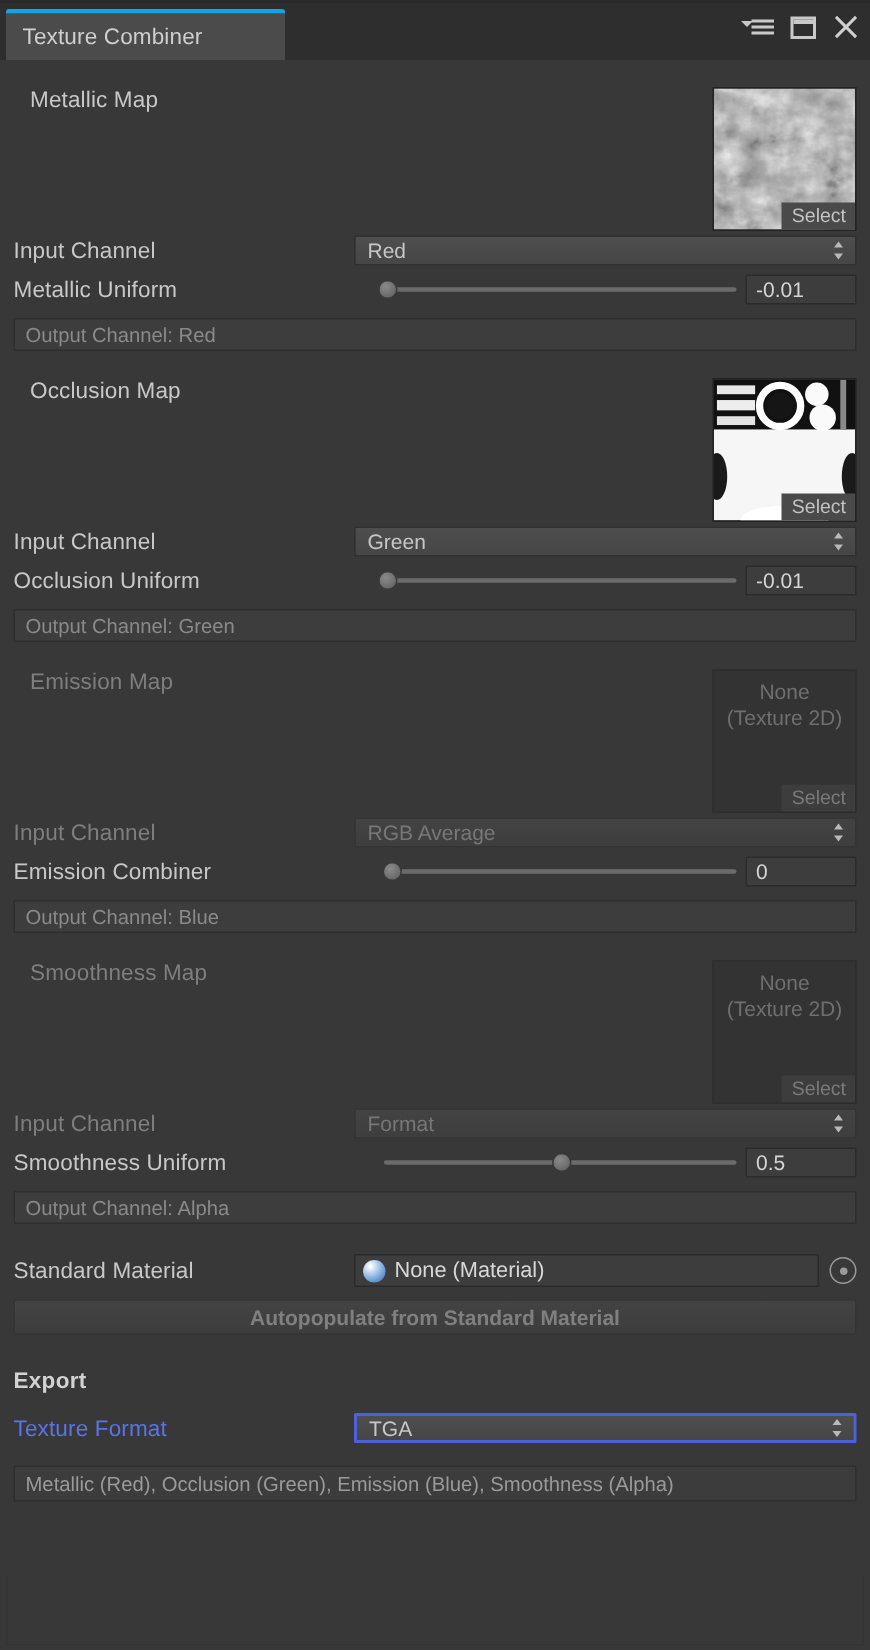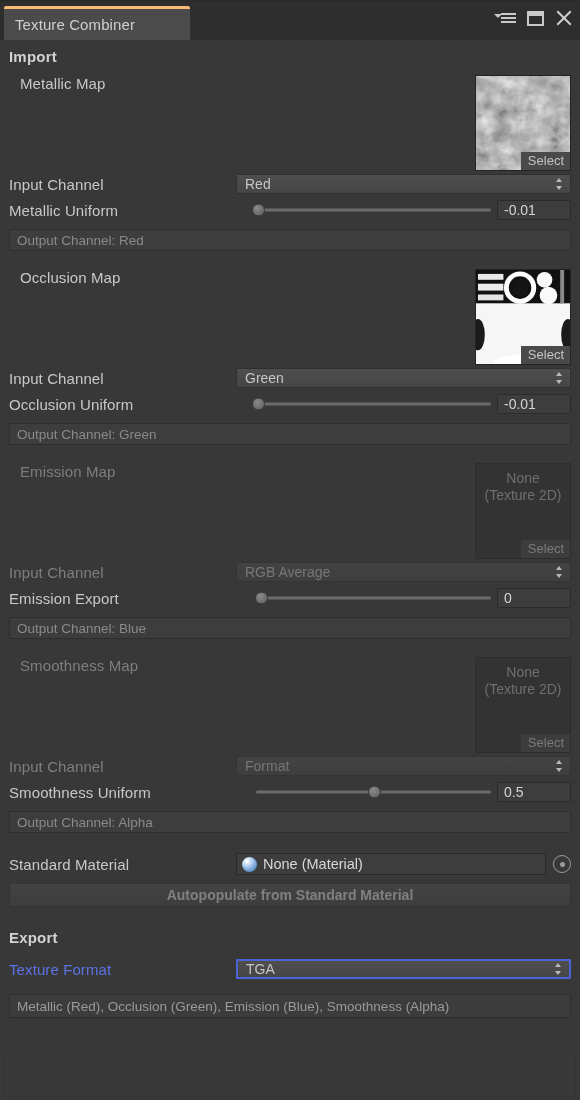--- a/index.html
+++ b/index.html
@@ -30,21 +30,21 @@
     background: #2e2e2e;
     border-top: 2px solid #2a2a2a;
   }
   .tab {
     position: absolute;
     left: 4px;
     top: 4px;
     width: 186px;
     height: 34px;
     background: #4b4b4b;
-    border-top: 3px solid #fdba74;
+    border-top: 3px solid #0ea5e9;
     box-sizing: border-box;
     display: flex;
     align-items: center;
     padding-left: 11px;
     border-top-left-radius: 2px;
     border-top-right-radius: 2px;
   }
   .tab-label {
     color: #cfcfcf;
     font-size: 15px;
@@ -372,21 +372,20 @@
           </span>
       </div>
       <div class="ic-window"></div>
       <div class="ic-close"></div>
     </div>
   </div>
 
   <div class="content">
 
     <div class="spacer-8"></div>
-    <div class="section-head">Import</div>
     <div class="spacer-10"></div>
 
     <div class="map-block">
       <span class="label">Metallic Map</span>
       <div class="thumb">
         <svg class="tex" viewBox="0 0 96 96" preserveAspectRatio="none">
           <defs>
             <filter id="g1" x="0" y="0" width="100%" height="100%">
               <feTurbulence type="fractalNoise" baseFrequency="0.055 0.07" numOctaves="4" seed="7"></feTurbulence>
               <feColorMatrix type="saturate" values="0"></feColorMatrix>
@@ -484,21 +483,21 @@
 
     <div class="row">
       <span class="label dim">Input Channel</span>
       <div class="dropdown dim">
         <span class="val">RGB Average</span>
         <span class="dd-arrows"></span>
       </div>
     </div>
 
     <div class="row">
-      <span class="label">Emission Export</span>
+      <span class="label">Emission Combiner</span>
       <div class="slider-wrap">
         <div class="slider">
           <div class="track"></div>
           <div class="knob" style="left: 2%;"></div>
         </div>
         <div class="numfield">0</div>
       </div>
     </div>
 
     <div class="spacer-6"></div>

